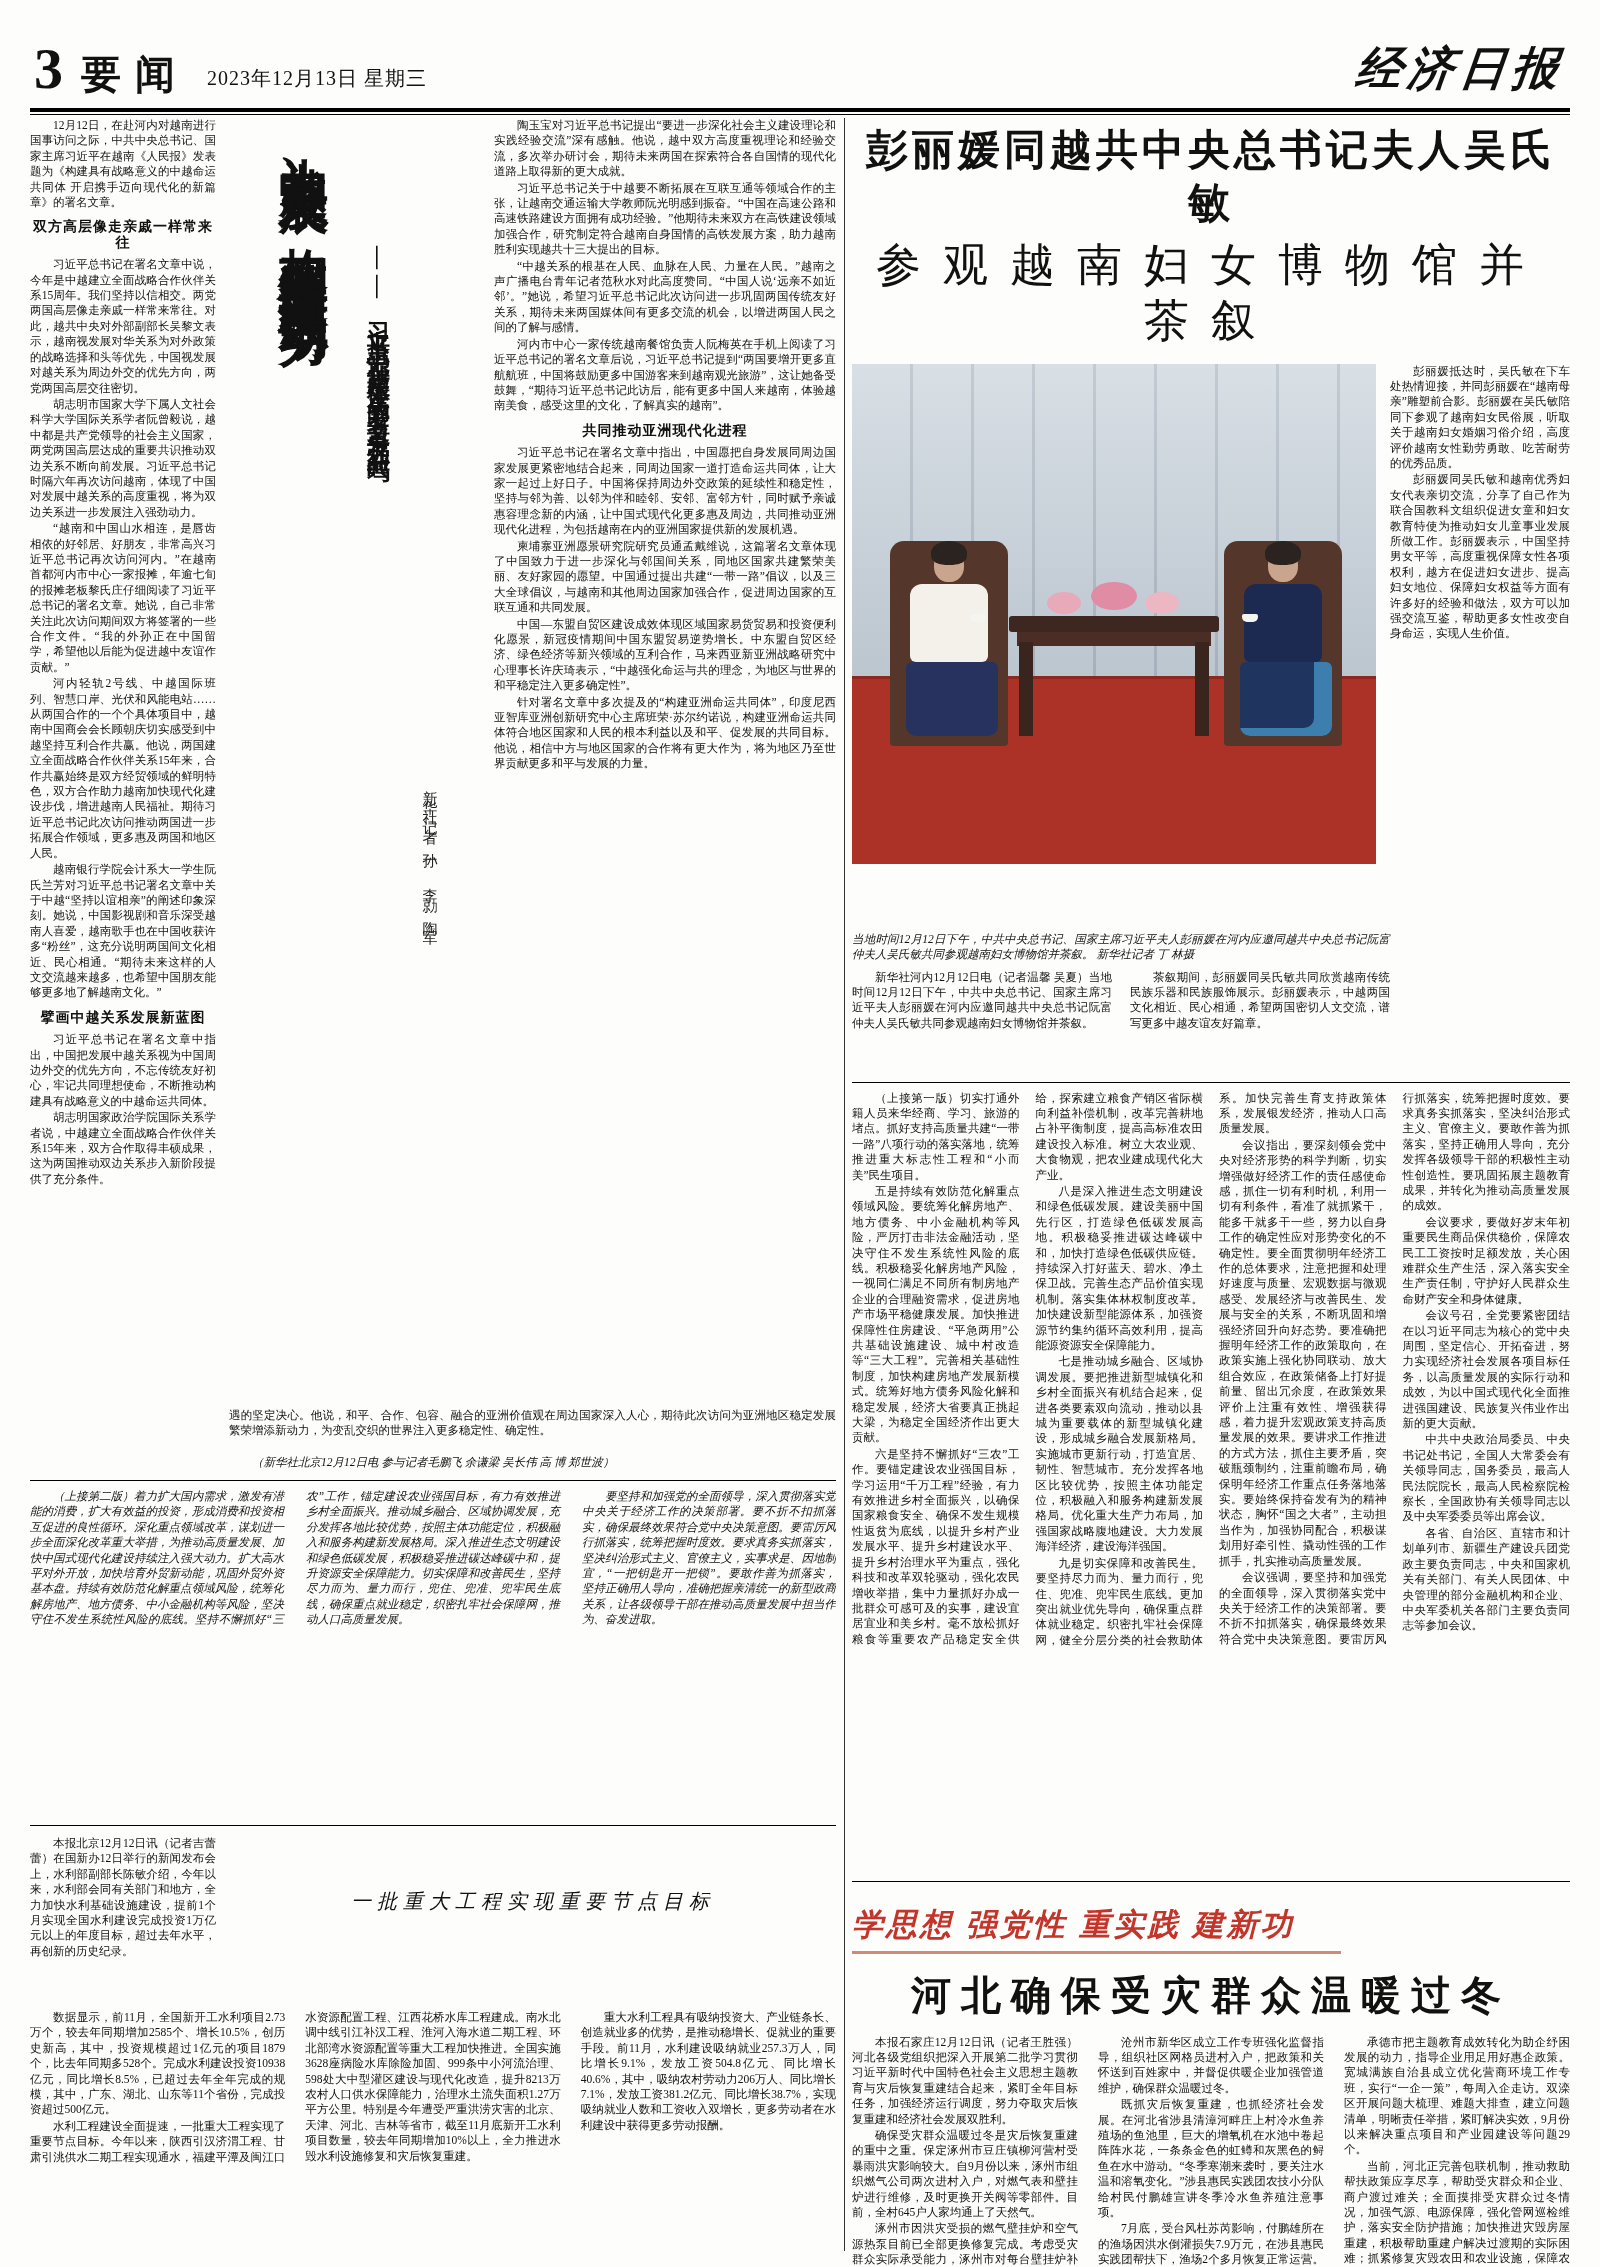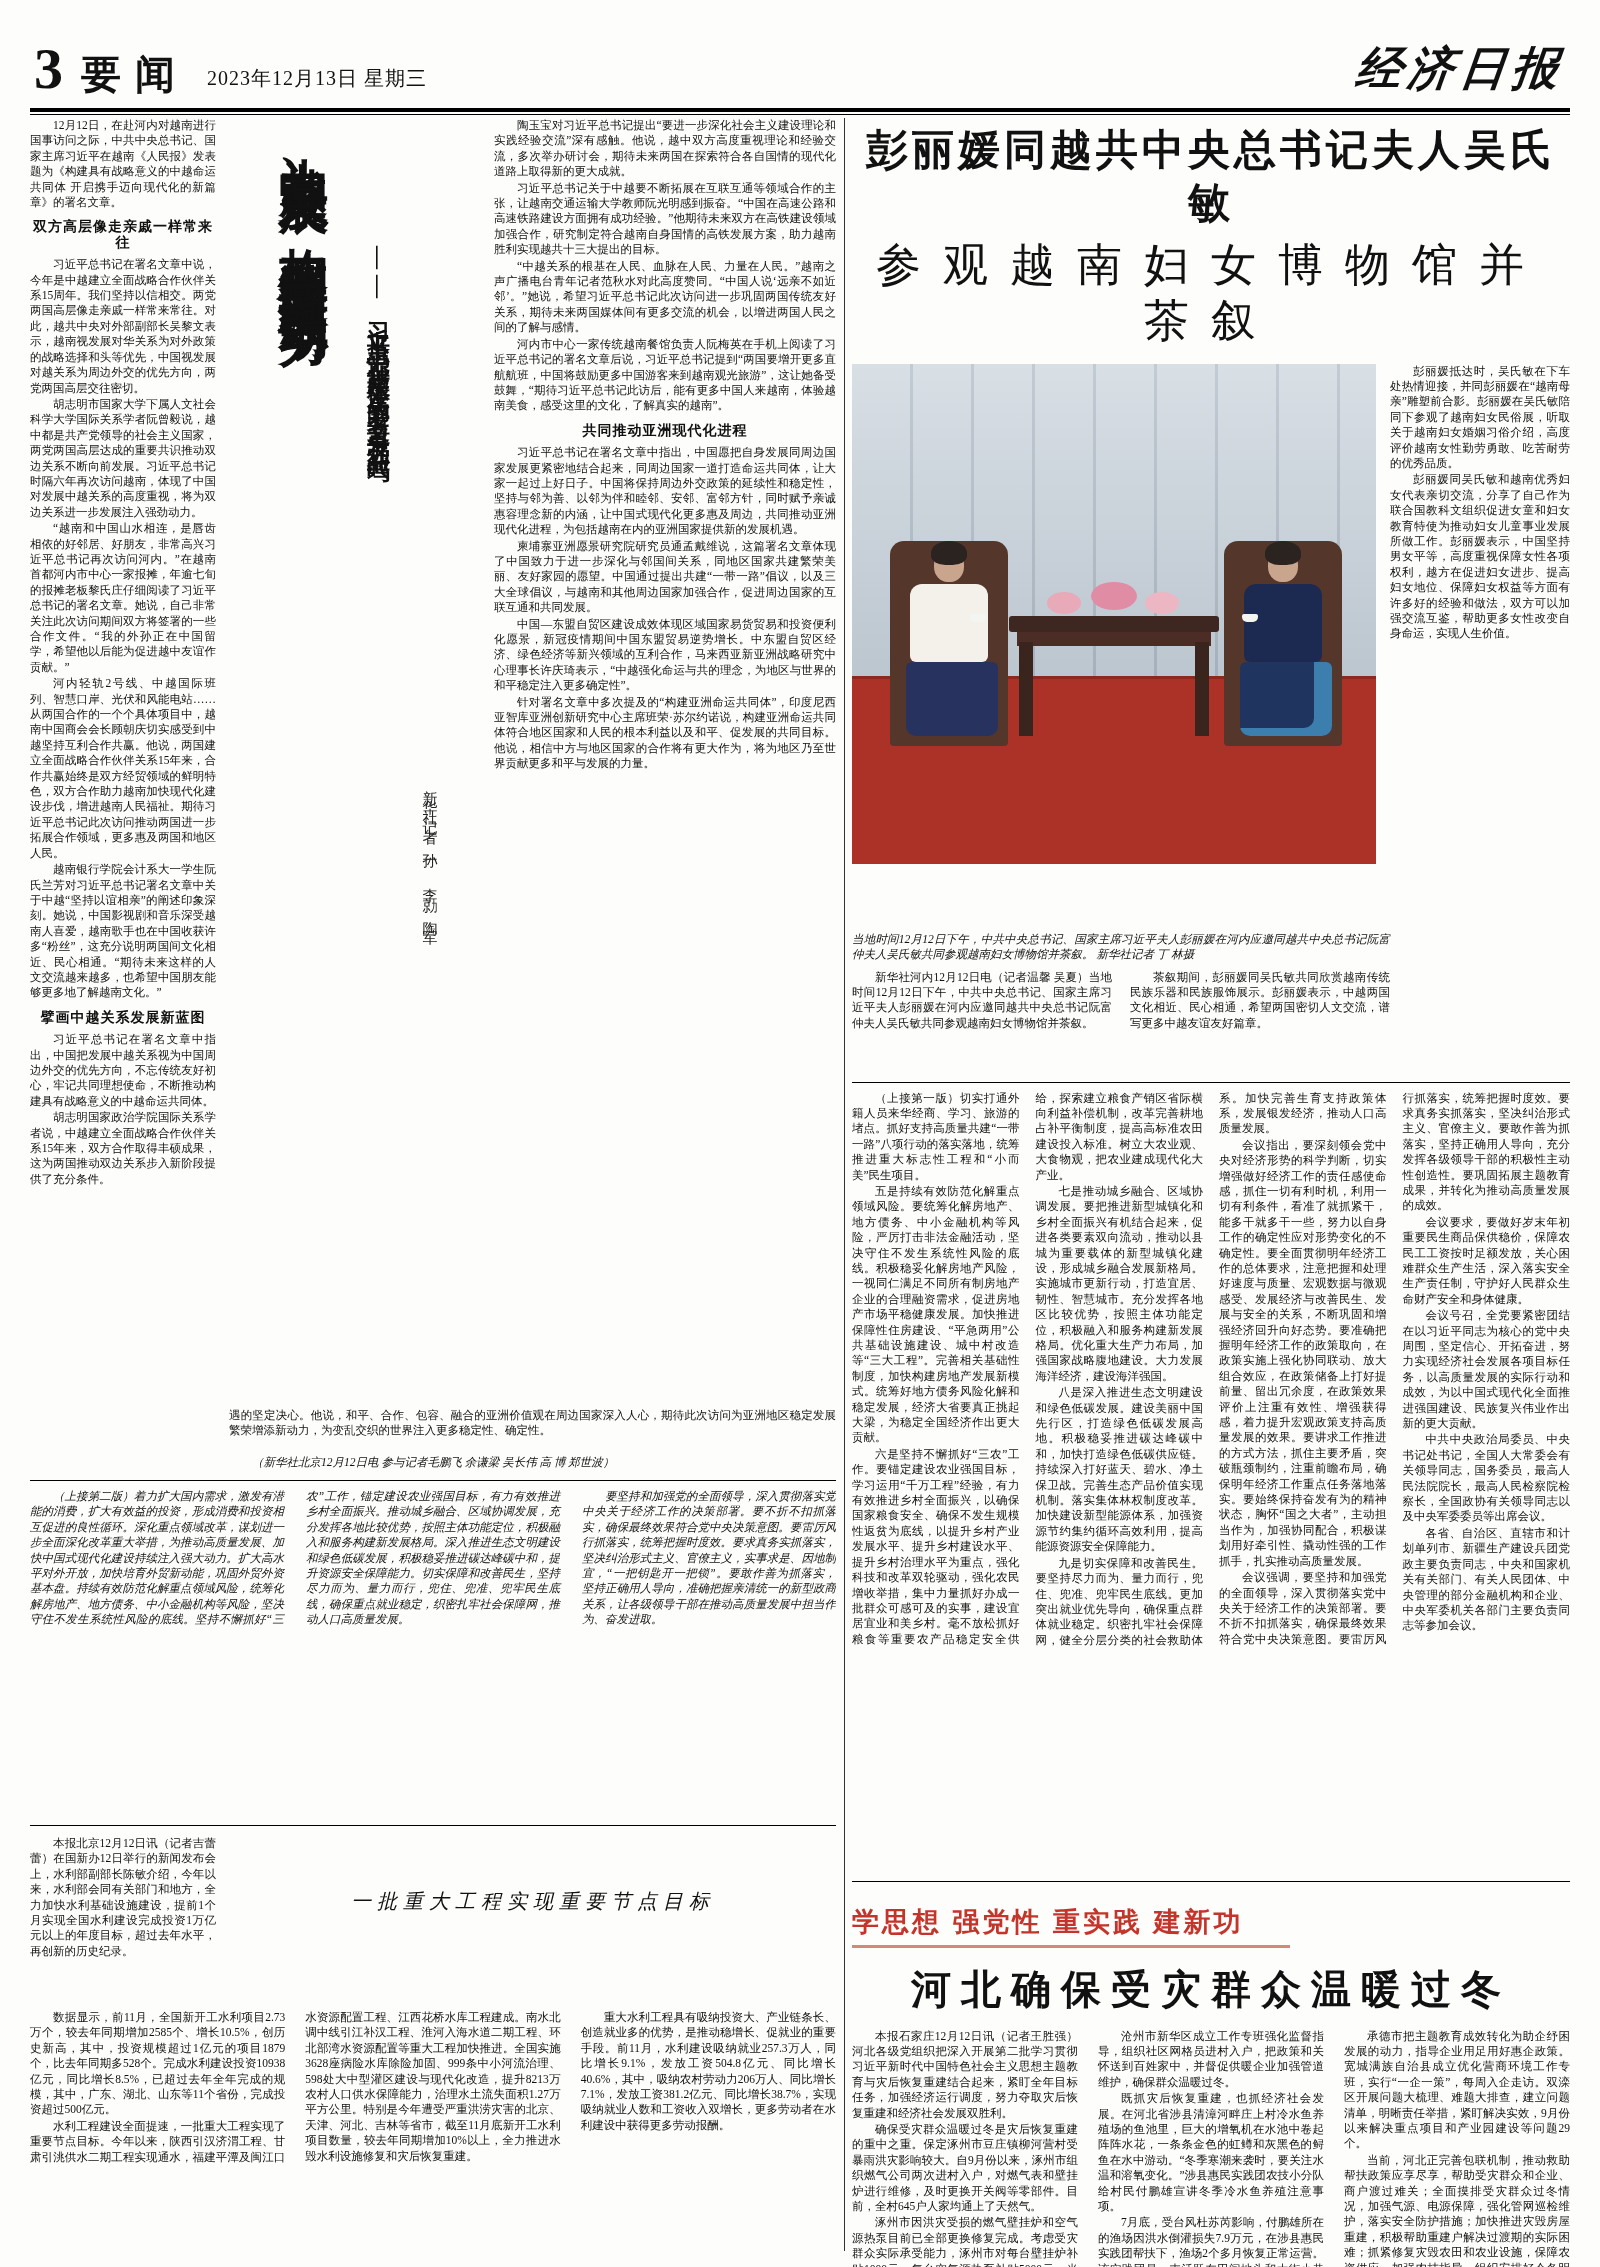--- a/index.html
+++ b/index.html
@@ -96,23 +96,23 @@
   .cup{position:absolute;bottom:242px;width:16px;height:8px;background:#f4f4f0;border-radius:2px 2px 5px 5px;}
   .cup.c1{left:118px;} .cup.c2{right:118px;}
   .peng-side{flex:1;overflow:hidden;height:560px;}
   .caption{width:538px;margin-top:8px;font-size:11.5px;line-height:15px;text-align:justify;font-style:italic;}
   .peng-bottom{width:538px;margin-top:8px;column-count:2;column-gap:18px;height:104px;overflow:hidden;}
 
   
   .econblock{height:782px;overflow:hidden;column-count:4;column-gap:16px;margin-top:2px;}
 
   
-  .eyebrow{display:inline-block;color:#c3342a;font-weight:bold;font-size:27px;
+  .eyebrow{display:inline-block;color:#c3342a;font-weight:bold;font-size:31px;
            font-family:"Liberation Sans","DejaVu Sans",sans-serif;letter-spacing:3px;
-           border-bottom:3px solid #d08a76;padding:0 46px 5px 0;margin-top:14px;}
+           border-bottom:3px solid #d08a76;padding:0 46px 5px 0;margin-top:14px;font-style:italic;}
   .hb-title{text-align:center;font-size:40px;font-weight:bold;letter-spacing:10px;margin:14px 0 12px;
             font-family:"Liberation Serif","DejaVu Serif",serif;}
   .hb-body{height:386px;overflow:hidden;column-count:3;column-gap:20px;}
 </style>
 </head>
 <body>
 
 <div class="page">
 
   <div class="hdr">
@@ -244,22 +244,22 @@
           <p class="para">新华社河内12月12日电（记者温馨 吴夏）当地时间12月12日下午，中共中央总书记、国家主席习近平夫人彭丽媛在河内应邀同越共中央总书记阮富仲夫人吴氏敏共同参观越南妇女博物馆并茶叙。</p>
           <p class="para">茶叙期间，彭丽媛同吴氏敏共同欣赏越南传统民族乐器和民族服饰展示。彭丽媛表示，中越两国文化相近、民心相通，希望两国密切人文交流，谱写更多中越友谊友好篇章。</p>
         </div>
 
       <div class="rule"></div>
 
       <div class="econblock bodytext">
           <p class="para">（上接第一版）切实打通外籍人员来华经商、学习、旅游的堵点。抓好支持高质量共建“一带一路”八项行动的落实落地，统筹推进重大标志性工程和“小而美”民生项目。</p>
           <p class="para">五是持续有效防范化解重点领域风险。要统筹化解房地产、地方债务、中小金融机构等风险，严厉打击非法金融活动，坚决守住不发生系统性风险的底线。积极稳妥化解房地产风险，一视同仁满足不同所有制房地产企业的合理融资需求，促进房地产市场平稳健康发展。加快推进保障性住房建设、“平急两用”公共基础设施建设、城中村改造等“三大工程”。完善相关基础性制度，加快构建房地产发展新模式。统筹好地方债务风险化解和稳定发展，经济大省要真正挑起大梁，为稳定全国经济作出更大贡献。</p>
           <p class="para">六是坚持不懈抓好“三农”工作。要锚定建设农业强国目标，学习运用“千万工程”经验，有力有效推进乡村全面振兴，以确保国家粮食安全、确保不发生规模性返贫为底线，以提升乡村产业发展水平、提升乡村建设水平、提升乡村治理水平为重点，强化科技和改革双轮驱动，强化农民增收举措，集中力量抓好办成一批群众可感可及的实事，建设宜居宜业和美乡村。毫不放松抓好粮食等重要农产品稳定安全供给，探索建立粮食产销区省际横向利益补偿机制，改革完善耕地占补平衡制度，提高高标准农田建设投入标准。树立大农业观、大食物观，把农业建成现代化大产业。</p>
+          <p class="para">八是深入推进生态文明建设和绿色低碳发展。建设美丽中国先行区，打造绿色低碳发展高地。积极稳妥推进碳达峰碳中和，加快打造绿色低碳供应链。持续深入打好蓝天、碧水、净土保卫战。完善生态产品价值实现机制。落实集体林权制度改革。加快建设新型能源体系，加强资源节约集约循环高效利用，提高能源资源安全保障能力。</p>
           <p class="para">七是推动城乡融合、区域协调发展。要把推进新型城镇化和乡村全面振兴有机结合起来，促进各类要素双向流动，推动以县城为重要载体的新型城镇化建设，形成城乡融合发展新格局。实施城市更新行动，打造宜居、韧性、智慧城市。充分发挥各地区比较优势，按照主体功能定位，积极融入和服务构建新发展格局。优化重大生产力布局，加强国家战略腹地建设。大力发展海洋经济，建设海洋强国。</p>
-          <p class="para">八是深入推进生态文明建设和绿色低碳发展。建设美丽中国先行区，打造绿色低碳发展高地。积极稳妥推进碳达峰碳中和，加快打造绿色低碳供应链。持续深入打好蓝天、碧水、净土保卫战。完善生态产品价值实现机制。落实集体林权制度改革。加快建设新型能源体系，加强资源节约集约循环高效利用，提高能源资源安全保障能力。</p>
           <p class="para">九是切实保障和改善民生。要坚持尽力而为、量力而行，兜住、兜准、兜牢民生底线。更加突出就业优先导向，确保重点群体就业稳定。织密扎牢社会保障网，健全分层分类的社会救助体系。加快完善生育支持政策体系，发展银发经济，推动人口高质量发展。</p>
           <p class="para">会议指出，要深刻领会党中央对经济形势的科学判断，切实增强做好经济工作的责任感使命感，抓住一切有利时机，利用一切有利条件，看准了就抓紧干，能多干就多干一些，努力以自身工作的确定性应对形势变化的不确定性。要全面贯彻明年经济工作的总体要求，注意把握和处理好速度与质量、宏观数据与微观感受、发展经济与改善民生、发展与安全的关系，不断巩固和增强经济回升向好态势。要准确把握明年经济工作的政策取向，在政策实施上强化协同联动、放大组合效应，在政策储备上打好提前量、留出冗余度，在政策效果评价上注重有效性、增强获得感，着力提升宏观政策支持高质量发展的效果。要讲求工作推进的方式方法，抓住主要矛盾，突破瓶颈制约，注重前瞻布局，确保明年经济工作重点任务落地落实。要始终保持奋发有为的精神状态，胸怀“国之大者”，主动担当作为，加强协同配合，积极谋划用好牵引性、撬动性强的工作抓手，扎实推动高质量发展。</p>
           <p class="para">会议强调，要坚持和加强党的全面领导，深入贯彻落实党中央关于经济工作的决策部署。要不折不扣抓落实，确保最终效果符合党中央决策意图。要雷厉风行抓落实，统筹把握时度效。要求真务实抓落实，坚决纠治形式主义、官僚主义。要敢作善为抓落实，坚持正确用人导向，充分发挥各级领导干部的积极性主动性创造性。要巩固拓展主题教育成果，并转化为推动高质量发展的成效。</p>
           <p class="para">会议要求，要做好岁末年初重要民生商品保供稳价，保障农民工工资按时足额发放，关心困难群众生产生活，深入落实安全生产责任制，守护好人民群众生命财产安全和身体健康。</p>
           <p class="para">会议号召，全党要紧密团结在以习近平同志为核心的党中央周围，坚定信心、开拓奋进，努力实现经济社会发展各项目标任务，以高质量发展的实际行动和成效，为以中国式现代化全面推进强国建设、民族复兴伟业作出新的更大贡献。</p>
           <p class="para">中共中央政治局委员、中央书记处书记，全国人大常委会有关领导同志，国务委员，最高人民法院院长，最高人民检察院检察长，全国政协有关领导同志以及中央军委委员等出席会议。</p>
           <p class="para">各省、自治区、直辖市和计划单列市、新疆生产建设兵团党政主要负责同志，中央和国家机关有关部门、有关人民团体、中央管理的部分金融机构和企业、中央军委机关各部门主要负责同志等参加会议。</p>
         </div>
 
       <div class="rule"></div>

